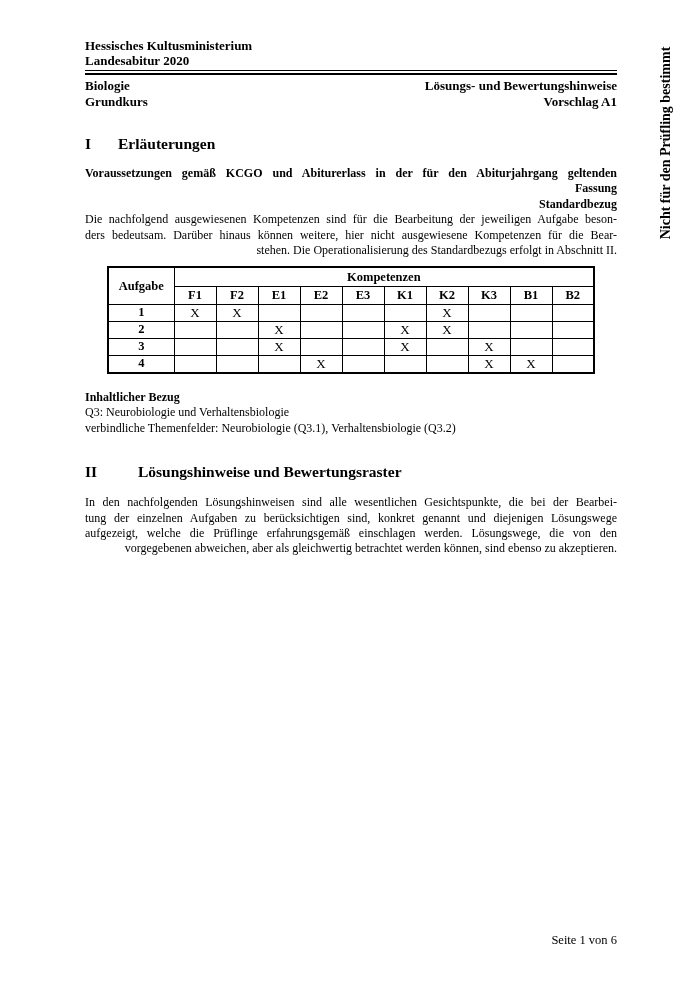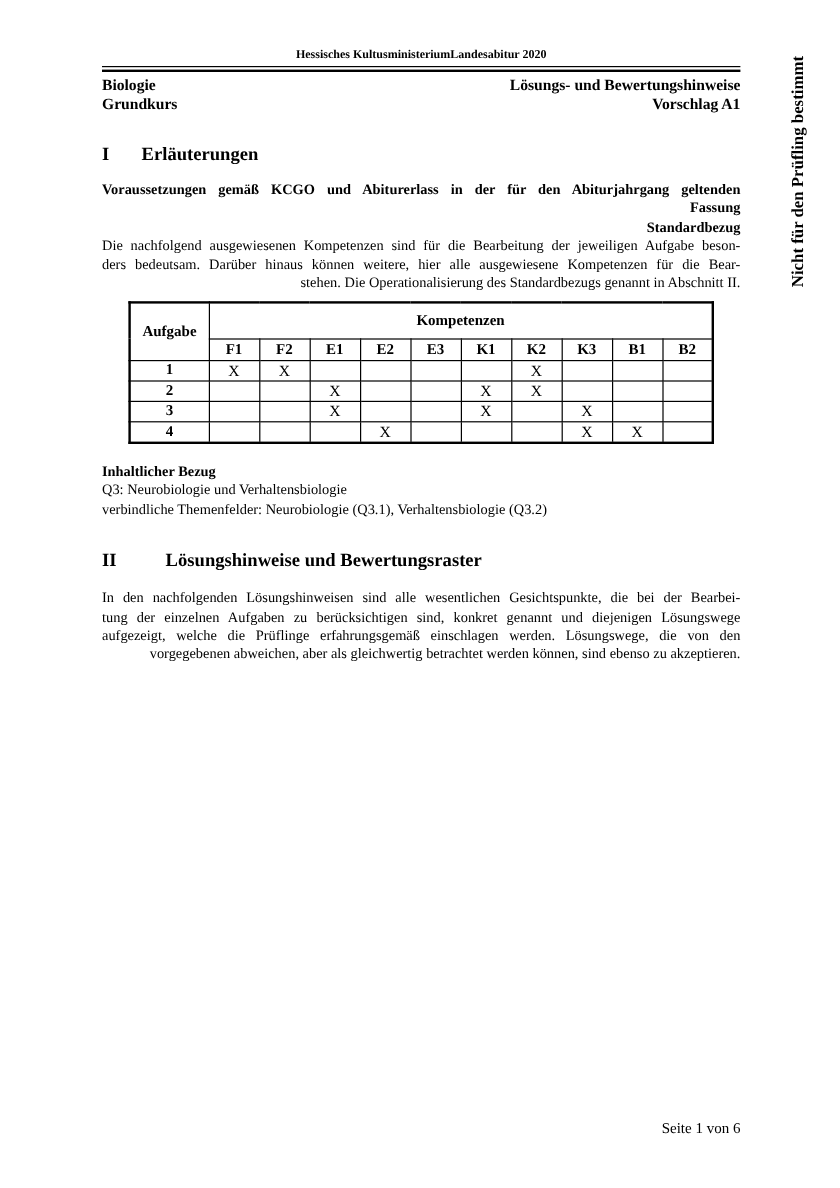--- a/index.html
+++ b/index.html
@@ -8,21 +8,21 @@
     width:700px;height:990px;
     background:#ffffff;
     color:#000;
     font-family:"Liberation Serif","DejaVu Serif",serif;
     overflow:hidden;
     margin:0 auto;
   }
   .content{position:absolute;left:85px;top:38px;width:532px;}
 
   
-  .header-top{display:flex;justify-content:center;font-weight:bold;font-size:10px;line-height:15px;}
+  .header-top{display:flex;justify-content:space-between;font-weight:bold;font-size:13px;line-height:15px;flex-direction:column;}
   .double-rule{height:2px;border-top:1px solid #000;border-bottom:2px solid #000;margin-top:2px;}
   .header-sub{display:flex;justify-content:space-between;margin-top:3px;font-weight:bold;font-size:13px;line-height:16px;}
   .header-sub .right{text-align:right;}
 
   
   .sec-h{display:flex;font-weight:bold;font-size:15.5px;}
   .sec-h.h1{margin-top:24px;line-height:19px;}
   .sec-h.h2{margin-top:26px;line-height:20px;gap:20px;}
   .sec-h .num{width:33px;flex:0 0 33px;}
 
@@ -36,21 +36,21 @@
   
   table.komp{
     border-collapse:collapse;table-layout:fixed;
     width:488px;margin:8px 0 0 22px;
     border:2px solid #000;
     font-size:12.5px;
   }
   table.komp td{border:1px solid #000;text-align:center;vertical-align:middle;padding:0;}
   col.c-auf{width:66px;}
   col.c-k{width:42px;}
-  tr.r-group{height:30px;}
+  tr.r-group{height:19px;}
   tr.r-cols{height:18px;}
   tr.r-data{height:17px;}
   td.hd{font-weight:bold;}
   td.mark{font-size:13px;}
 
   .inhalt{margin-top:16px;font-size:12px;line-height:15.4px;}
 
   .side-note{
     position:absolute;top:143px;left:666px;
     transform:translate(-50%,-50%) rotate(-90deg);
@@ -92,22 +92,22 @@
     <div class="sec-h h1">
       <span class="num">I</span>
       <span>Erläuterungen</span>
     </div>
 
     <div class="para first">
       <div class="b jline">Voraussetzungen gemäß KCGO und Abiturerlass in der für den Abiturjahrgang geltenden</div>
       <div class="b line">Fassung</div>
       <div class="b line">Standardbezug</div>
       <div class="jline">Die nachfolgend ausgewiesenen Kompetenzen sind für die Bearbeitung der jeweiligen Aufgabe beson-</div>
-      <div class="jline">ders bedeutsam. Darüber hinaus können weitere, hier alle ausgewiesene Kompetenzen für die Bear-</div>
-      <div class="line">stehen. Die Operationalisierung des Standardbezugs genannt in Abschnitt II.</div>
+      <div class="jline">ders bedeutsam. Darüber hinaus können weitere, hier nicht ausgewiesene Kompetenzen für die Bear-</div>
+      <div class="line">stehen. Die Operationalisierung des Standardbezugs erfolgt in Abschnitt II.</div>
     </div>
 
     <table class="komp">
       <colgroup>
         <col class="c-auf">
         <col class="c-k">
           <col class="c-k">
           <col class="c-k">
           <col class="c-k">
           <col class="c-k">

